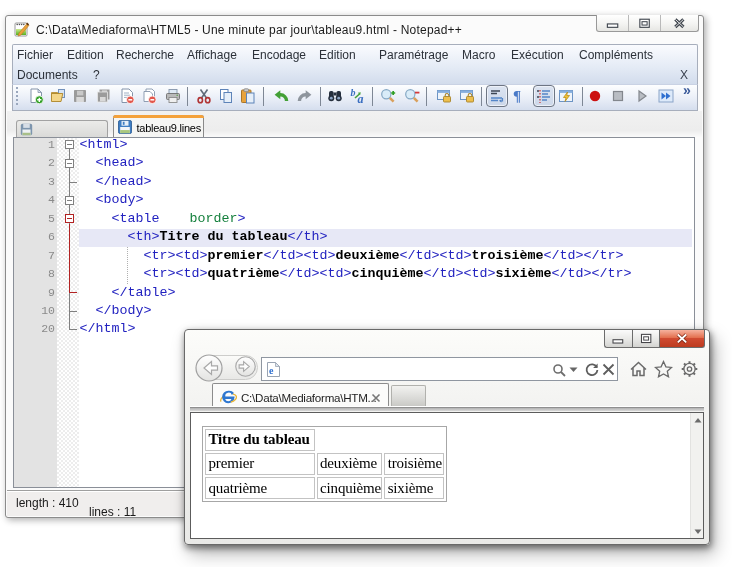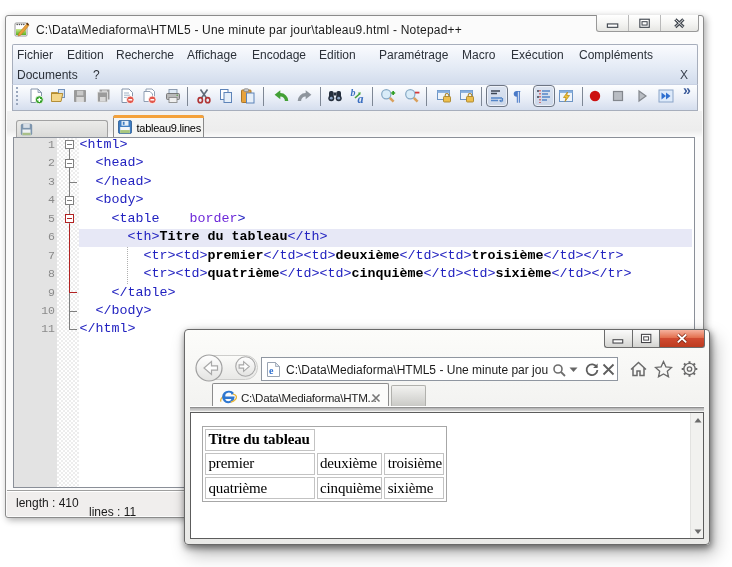--- a/index.html
+++ b/index.html
@@ -42,21 +42,21 @@
   #foldmargin{position:absolute;left:43px;top:0;width:22px;height:100%;
      background-image:conic-gradient(#ededed 90deg,#ffffff 90deg 180deg,#ededed 180deg 270deg,#ffffff 270deg);
      background-size:4px 4px;}
   .lnum{position:absolute;left:0;width:41px;text-align:right;font-family:"Liberation Mono",monospace;
      font-size:11.5px;line-height:18.45px;color:#8a8a8a;}
   #curline{position:absolute;left:65px;right:2px;top:90.6px;height:18.45px;background:#e7e8f6;}
   #code{position:absolute;left:65.5px;top:-2.1px;margin:0;font-family:"Liberation Mono",monospace;
      font-size:13.33px;line-height:18.45px;color:#000;}
   #code pre{margin:0;padding:0;font-family:inherit;font-size:inherit;line-height:inherit;}
   .t{color:#2222c0;}
-  .a{color:#6d28d9;padding-left:22px;}
+  .a{color:#15803d;padding-left:22px;}
   .b{font-weight:bold;color:#000;}
   .fold{position:absolute;width:9px;height:9px;border:1px solid #808080;background:#ffffff;}
   .fold i{position:absolute;left:1px;right:1px;top:3px;height:1px;background:#808080;display:block;}
   .foldr{border-color:#b22222;}
   .foldr i{background:#b22222;}
 
   
   #status{left:7px;top:490px;width:695px;height:26px;background:#f0eeed;border-top:1px solid #9f9f9f;
      box-shadow:inset 0 1px 0 #ffffff;font-size:12px;color:#1a1a1a;}
 
@@ -348,21 +348,21 @@
     <div class="lnum" style="top:-2.1px;">1</div>
     <div class="lnum" style="top:16.35px;">2</div>
     <div class="lnum" style="top:34.8px;">3</div>
     <div class="lnum" style="top:53.25px;">4</div>
     <div class="lnum" style="top:71.7px;">5</div>
     <div class="lnum" style="top:90.15px;">6</div>
     <div class="lnum" style="top:108.6px;">7</div>
     <div class="lnum" style="top:127.05px;">8</div>
     <div class="lnum" style="top:145.5px;">9</div>
     <div class="lnum" style="top:163.95px;">10</div>
-    <div class="lnum" style="top:182.4px;">11</div>
+    <div class="lnum" style="top:182.4px;">20</div>
   </div>
   <div id="foldmarks">
     <div style="position:absolute;left:55px;top:11.2px;width:1px;height:181px;background:#808080;"></div>
     <div style="position:absolute;left:55px;top:85.5px;width:1px;height:68.8px;background:#b22222;"></div>
     <div style="position:absolute;left:55px;top:43.6px;width:7.5px;height:1px;background:#808080;"></div>
     <div style="position:absolute;left:55px;top:154.3px;width:7.5px;height:1px;background:#b22222;"></div>
     <div style="position:absolute;left:55px;top:172.7px;width:7.5px;height:1px;background:#808080;"></div>
     <div style="position:absolute;left:55px;top:191.2px;width:7.5px;height:1px;background:#808080;"></div>
     <div class="fold" style="left:51px;top:2.2px;">
         <i></i>
@@ -434,21 +434,20 @@
     <path d="M11.5 7.5 L19 14 L11.5 20.5 V16.2 H5.5 V11.8 H11.5 Z" fill="#fdfdfd" stroke="#a8a8a8" stroke-width="1.5"></path>
   </svg>
 </div>
 
 <div class="abs" id="addr">
   <svg class="abs" style="left:5px;top:4px" width="13" height="15" viewBox="0 0 13 15">
     <path d="M0.5 0.5 h8 l4 4 V14.5 H0.5 Z" fill="#ffffff" stroke="#9aa4b2" stroke-width="1"></path>
     <path d="M8.5 0.5 l4 4 h-4 Z" fill="#dfe6ee" stroke="#9aa4b2" stroke-width="0.8"></path>
     <text x="2" y="12" font-size="10" font-weight="bold" font-family="Liberation Serif,serif" fill="#2e6fd0">e</text>
   </svg>
-  <span style="position:absolute;left:24px;top:1px;">C:\Data\Mediaforma\HTML5 - Une minute par jou</span>
   <svg class="abs" style="left:290px;top:5px" width="15" height="15" viewBox="0 0 15 15">
     <circle cx="6" cy="6" r="4" fill="none" stroke="#6e6e6e" stroke-width="1.6"></circle>
     <path d="M9 9 L13 13" stroke="#6e6e6e" stroke-width="1.8"></path>
   </svg>
   <svg class="abs" style="left:307px;top:9px" width="9" height="6" viewBox="0 0 9 6">
     <path d="M0.5 0.5 L4.5 5 L8.5 0.5 Z" fill="#666666"></path>
   </svg>
   <svg class="abs" style="left:322px;top:4px" width="16" height="16" viewBox="0 0 16 16">
     <path d="M12.8 5.2 A5.4 5.4 0 1 0 13.4 8" fill="none" stroke="#5e5e5e" stroke-width="1.8"></path>
     <path d="M13.6 1.5 V6 H9.1 Z" fill="#5e5e5e"></path>

